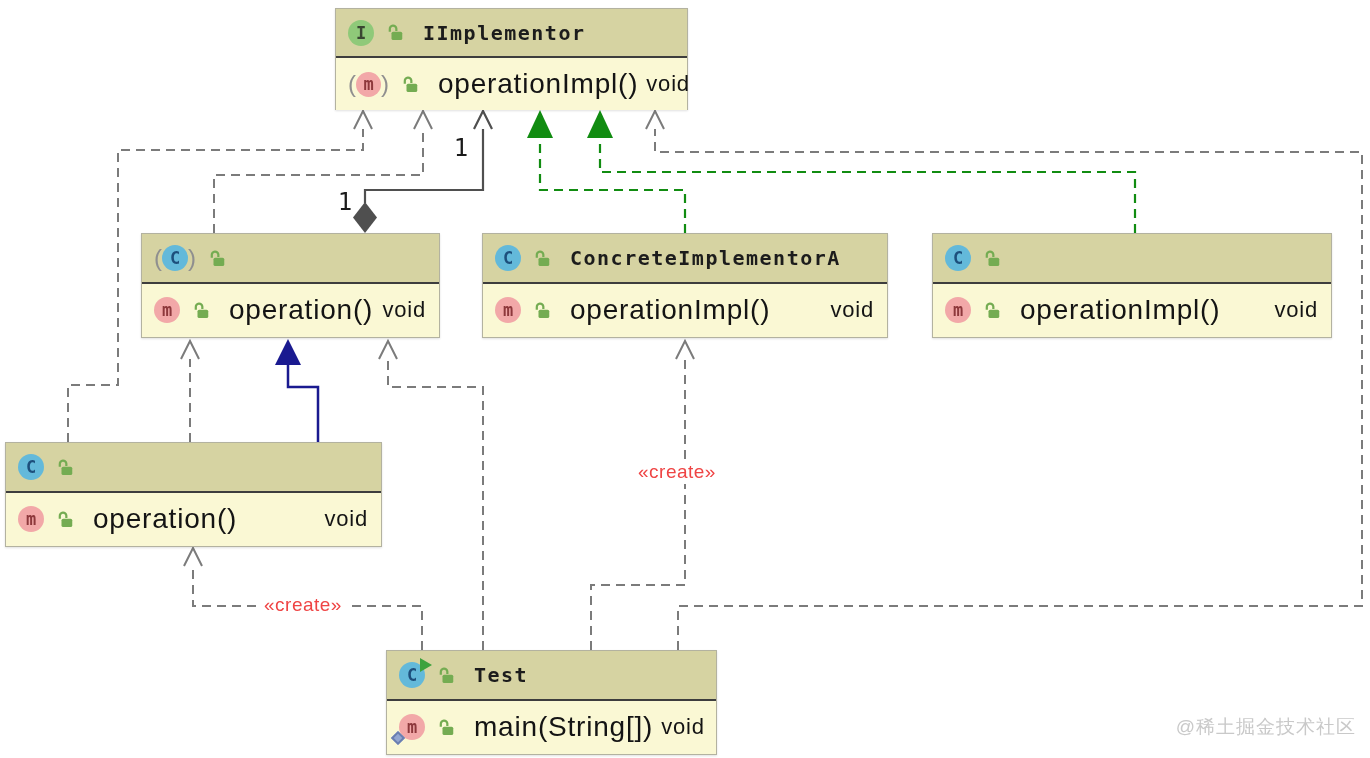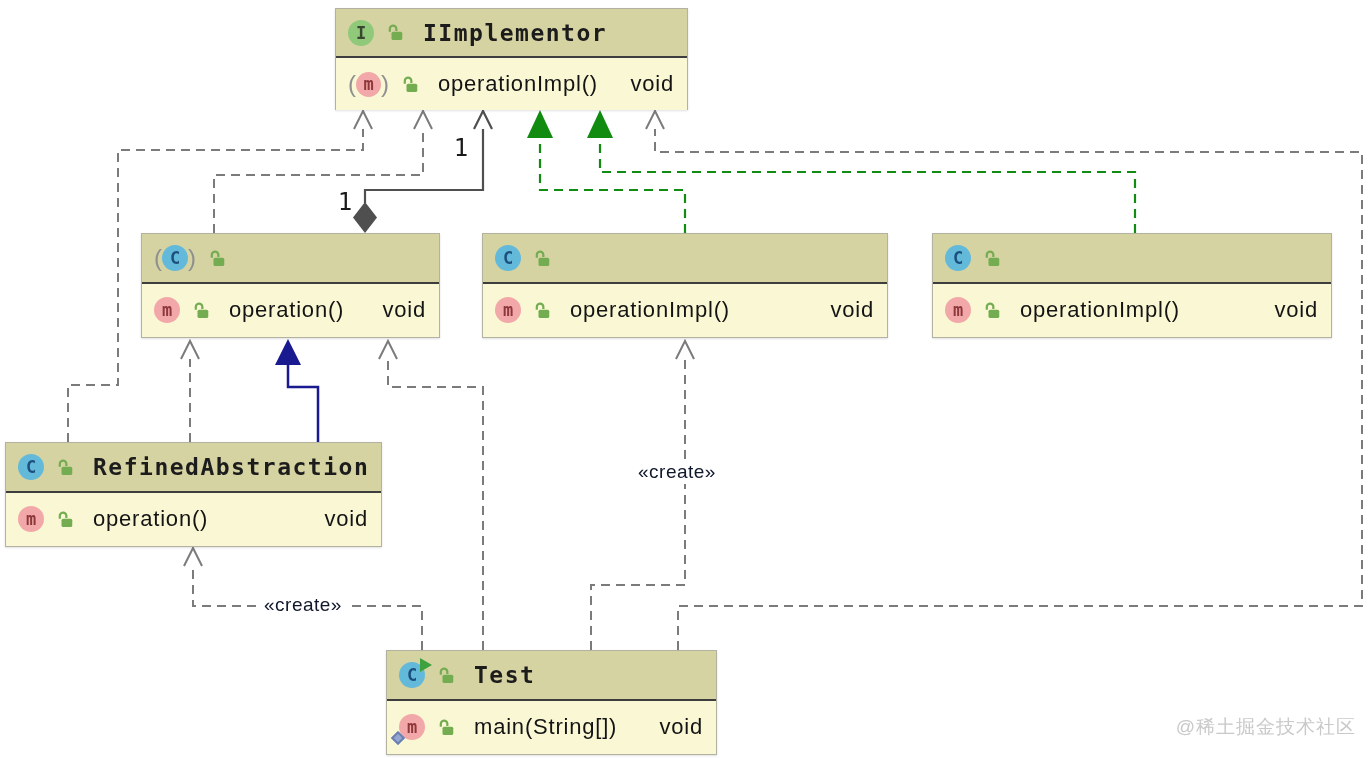--- a/index.html
+++ b/index.html
@@ -30,25 +30,25 @@
   .hdr {
     height:50px; background:#d6d3a2; border-bottom:2px solid #3d3d3d;
     display:flex; align-items:center; padding:0 12px 0 12px; gap:8px;
   }
   .row {
     display:flex; align-items:center; height:52px;
     padding:0 13px 0 12px; gap:8px; background:#faf8d4;
   }
   .title {
     font-family:"DejaVu Sans Mono", monospace; font-weight:bold;
-    font-size:23px; letter-spacing:1.5px; color:#1c1c1c;
+    font-size:20px; letter-spacing:1.5px; color:#1c1c1c;
     margin-left:10px; white-space:nowrap;
   }
   .mname {
-    font-size:22px; letter-spacing:0.8px; color:#141414;
+    font-size:28px; letter-spacing:0.8px; color:#141414;
     margin-left:10px; white-space:nowrap;
   }
   .mtype { font-size:22px; letter-spacing:0.8px; color:#141414; margin-left:auto; white-space:nowrap; }
 
   
   .iconwrap { position:relative; display:inline-flex; align-items:center; flex:none; }
   .circle {
     width:26px; height:26px; border-radius:50%;
     display:inline-flex; align-items:center; justify-content:center;
     font-family:"DejaVu Sans Mono", monospace; font-size:17px; font-weight:bold;
@@ -63,21 +63,21 @@
     position:absolute; top:-4px; right:-7px; width:0; height:0;
     border-left:12px solid #3da23d; border-top:7px solid transparent; border-bottom:7px solid transparent;
   }
   .entry-badge {
     position:absolute; bottom:-3px; left:-6px; width:10px; height:10px;
     background:#93a7d1; border:2px solid#6b7fb1; transform:rotate(45deg);
   }
 
   
   .edge-label {
-    position:absolute; background:#ffffff; color:#0f172a;
+    position:absolute; background:#ffffff; color:#ef4444;
     font-size:19px; letter-spacing:0.5px; padding:1px 6px; white-space:nowrap;
   }
   .mult-label {
     position:absolute; color:#1a1a1a; font-family:"DejaVu Sans Mono", monospace;
     font-size:24px; width:30px; text-align:center;
   }
   #watermark {
     position:absolute; right:14px; top:714px; color:#c9c9c9;
     font-size:19px; letter-spacing:1px;text-align:right;
   }
@@ -197,20 +197,21 @@
 
   <div class="node" style="left:482px; top:233px; width:406px; height:105px;">
     <div class="hdr">
       <span class="iconwrap">
         <span class="circle c-class">C</span>
       </span>
       <svg class="lock" width="19" height="19" viewBox="0 0 18 18">
         <path d="M3.6,8.4 L3.6,5.9 A3.1,3.1 0 0 1 9.8,5.4 L9.8,7.6" fill="none" stroke="#74ac52" stroke-width="2.1"></path>
         <rect x="5.2" y="8.2" width="10.2" height="8" rx="1.6" fill="#74ac52"></rect>
       </svg>
+      <span class="title">ConcreteImplementorA</span>
     </div>
     <div class="row">
       <span class="iconwrap">
         <span class="circle c-method">m</span>
       </span>
       <svg class="lock" width="19" height="19" viewBox="0 0 18 18">
         <path d="M3.6,8.4 L3.6,5.9 A3.1,3.1 0 0 1 9.8,5.4 L9.8,7.6" fill="none" stroke="#74ac52" stroke-width="2.1"></path>
         <rect x="5.2" y="8.2" width="10.2" height="8" rx="1.6" fill="#74ac52"></rect>
       </svg>
       <span class="mname">operationImpl()</span>
@@ -243,21 +244,20 @@
 
   <div class="node" style="left:5px; top:442px; width:377px; height:105px;">
     <div class="hdr">
       <span class="iconwrap">
         <span class="circle c-class">C</span>
       </span>
       <svg class="lock" width="19" height="19" viewBox="0 0 18 18">
         <path d="M3.6,8.4 L3.6,5.9 A3.1,3.1 0 0 1 9.8,5.4 L9.8,7.6" fill="none" stroke="#74ac52" stroke-width="2.1"></path>
         <rect x="5.2" y="8.2" width="10.2" height="8" rx="1.6" fill="#74ac52"></rect>
       </svg>
-      <span class="title">RefinedAbstraction</span>
     </div>
     <div class="row">
       <span class="iconwrap">
         <span class="circle c-method">m</span>
       </span>
       <svg class="lock" width="19" height="19" viewBox="0 0 18 18">
         <path d="M3.6,8.4 L3.6,5.9 A3.1,3.1 0 0 1 9.8,5.4 L9.8,7.6" fill="none" stroke="#74ac52" stroke-width="2.1"></path>
         <rect x="5.2" y="8.2" width="10.2" height="8" rx="1.6" fill="#74ac52"></rect>
       </svg>
       <span class="mname">operation()</span>

